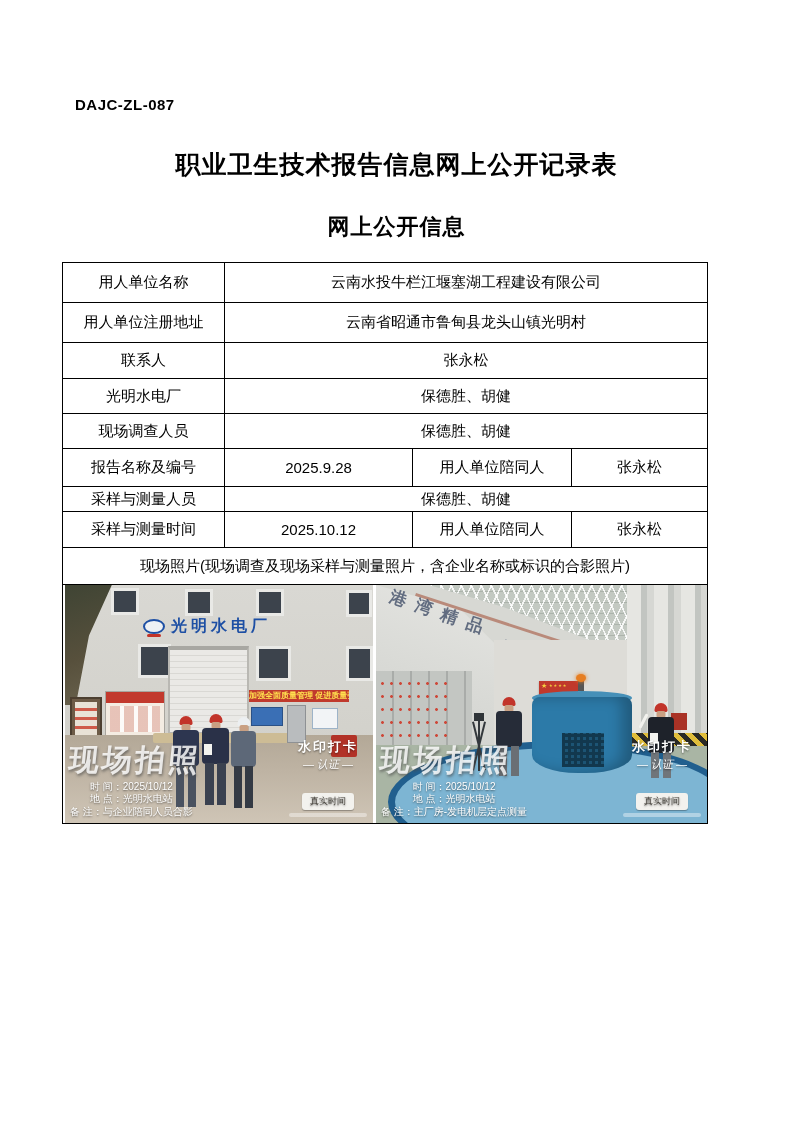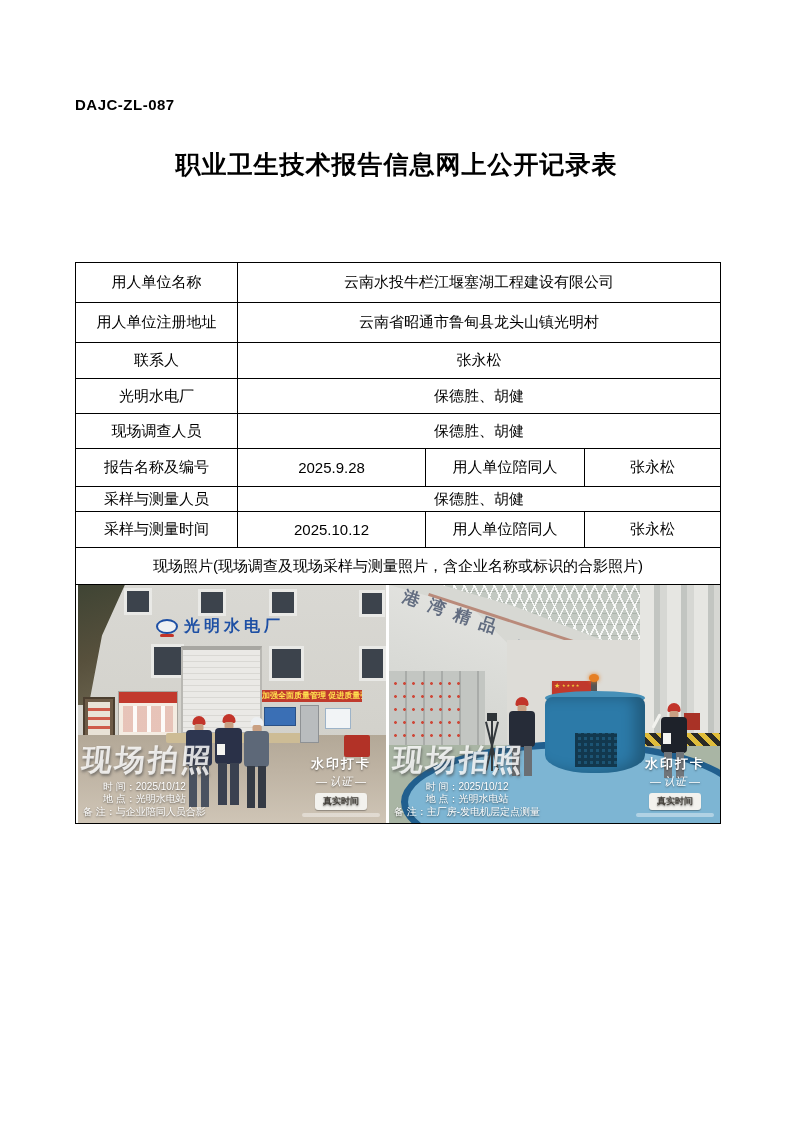--- a/index.html
+++ b/index.html
@@ -5,21 +5,21 @@
   html,body{margin:0;padding:0;background:#fff;}
   .page{position:relative;width:793px;height:1122px;background:#fff;overflow:hidden;
         font-family:"Liberation Sans","DejaVu Sans",sans-serif;color:#000;}
 
   .doc-code{position:absolute;left:75px;top:96px;font-size:15px;font-weight:bold;letter-spacing:.5px;}
   .doc-title{position:absolute;left:0;top:148px;width:793px;margin:0;text-align:center;
              font-size:25px;font-weight:bold;letter-spacing:1px;}
   .doc-subtitle{position:absolute;left:0;top:212px;width:793px;margin:0;text-align:center;
              font-size:22px;font-weight:bold;letter-spacing:1px;}
 
-  table.info-table{position:absolute;left:75px;top:262px;width:645px;border-collapse:collapse;
+  table.info-table{position:absolute;left:62px;top:262px;width:645px;border-collapse:collapse;
              table-layout:fixed;font-size:15px;}
   table.info-table td{border:1px solid #000;text-align:center;vertical-align:middle;
              padding:0 2px;overflow:hidden;}
   td.lbl{font-size:15px;}
   .two-line div{line-height:27px;}
   td.note-cell{text-align:left;padding:0 2px 0 1px;height:36px;font-size:15px;}
   td.photo-cell{padding:0;height:238px;}
   .photos{display:flex;gap:3px;background:#fff;}
   .photo{position:relative;width:308px;height:238px;overflow:hidden;flex:0 0 auto;}
   .photo.pr{width:331px;}
@@ -28,22 +28,22 @@
   .wm{position:absolute;inset:0;pointer-events:none;}
   .wm-title{position:absolute;left:4px;bottom:42px;font-size:30px;font-weight:800;
             color:rgba(255,255,255,.82);letter-spacing:3px;transform:skewX(-6deg);
             text-shadow:1px 2px 3px rgba(70,70,70,.65);white-space:nowrap;}
   .wm-lines{position:absolute;left:5px;bottom:5px;font-size:10px;line-height:12.5px;color:#fff;
             text-shadow:0 1px 2px rgba(0,0,0,.55);text-align:center;white-space:nowrap;}
   .wm-badge{position:absolute;right:6px;bottom:6px;text-align:center;color:#fff;
             text-shadow:0 1px 2px rgba(0,0,0,.5);}
   .wm-badge-t{font-size:13px;font-weight:bold;letter-spacing:2px;}
   .wm-badge-c{font-size:11px;margin-top:1px;font-style:italic;}
-  .wm-chip{display:inline-block;background:#f3f2ee;color:#44403a;font-size:9px;font-weight:bold;
-           padding:2px 8px;border-radius:3px;margin-top:4px;box-shadow:0 1px 1px rgba(0,0,0,.3);}
+  .wm-chip{display:inline-block;background:#f3f2ee;color:#44403a;font-size:9px;font-weight:normal;
+           padding:2px 8px;border-radius:3px;margin-top:21px;box-shadow:0 1px 1px rgba(0,0,0,.3);}
   .wm-sub{width:78px;height:4px;background:rgba(255,255,255,.4);border-radius:2px;margin:3px auto 0;}
 
   
   .pl-wall{position:absolute;inset:0;background:linear-gradient(180deg,#d9d8d3 0%,#d3d2cc 60%,#c9c7c0 100%);}
   .pl-trees{position:absolute;left:0;top:0;width:60px;height:120px;
             background:linear-gradient(160deg,#3f4434 0%,#57503c 55%,#6c6550 100%);
             clip-path:polygon(0 0,78% 0,40% 42%,18% 100%,0 100%);}
   .pl-win{position:absolute;background:#3c434c;border:3px solid #e9e9e6;box-sizing:border-box;}
   .pl-sign{position:absolute;left:78px;top:28px;width:130px;height:26px;display:flex;align-items:center;}
   .pl-logo{position:relative;width:22px;height:15px;border:2px solid #1d4fa4;border-radius:50%;
@@ -137,20 +137,21 @@
   .wand{position:absolute;left:-6px;top:10px;width:3px;height:16px;background:#f2f2ee;transform:rotate(28deg);border-radius:2px;}
   .paper{position:absolute;left:2px;top:30px;width:8px;height:11px;background:#f4f4f0;}
 </style>
 </head>
 <body>
 
 <div class="page">
 
   <div class="doc-code">DAJC-ZL-087</div>
   <h1 class="doc-title">职业卫生技术报告信息网上公开记录表</h1>
+  <h2 class="doc-subtitle">网上公开信息</h2>
 
   <table class="info-table">
     <colgroup>
         <col style="width:162px">
         <col style="width:188px">
         <col style="width:159px">
         <col style="width:136px">
       </colgroup>
     <tbody>
         <tr style="height:40px">

